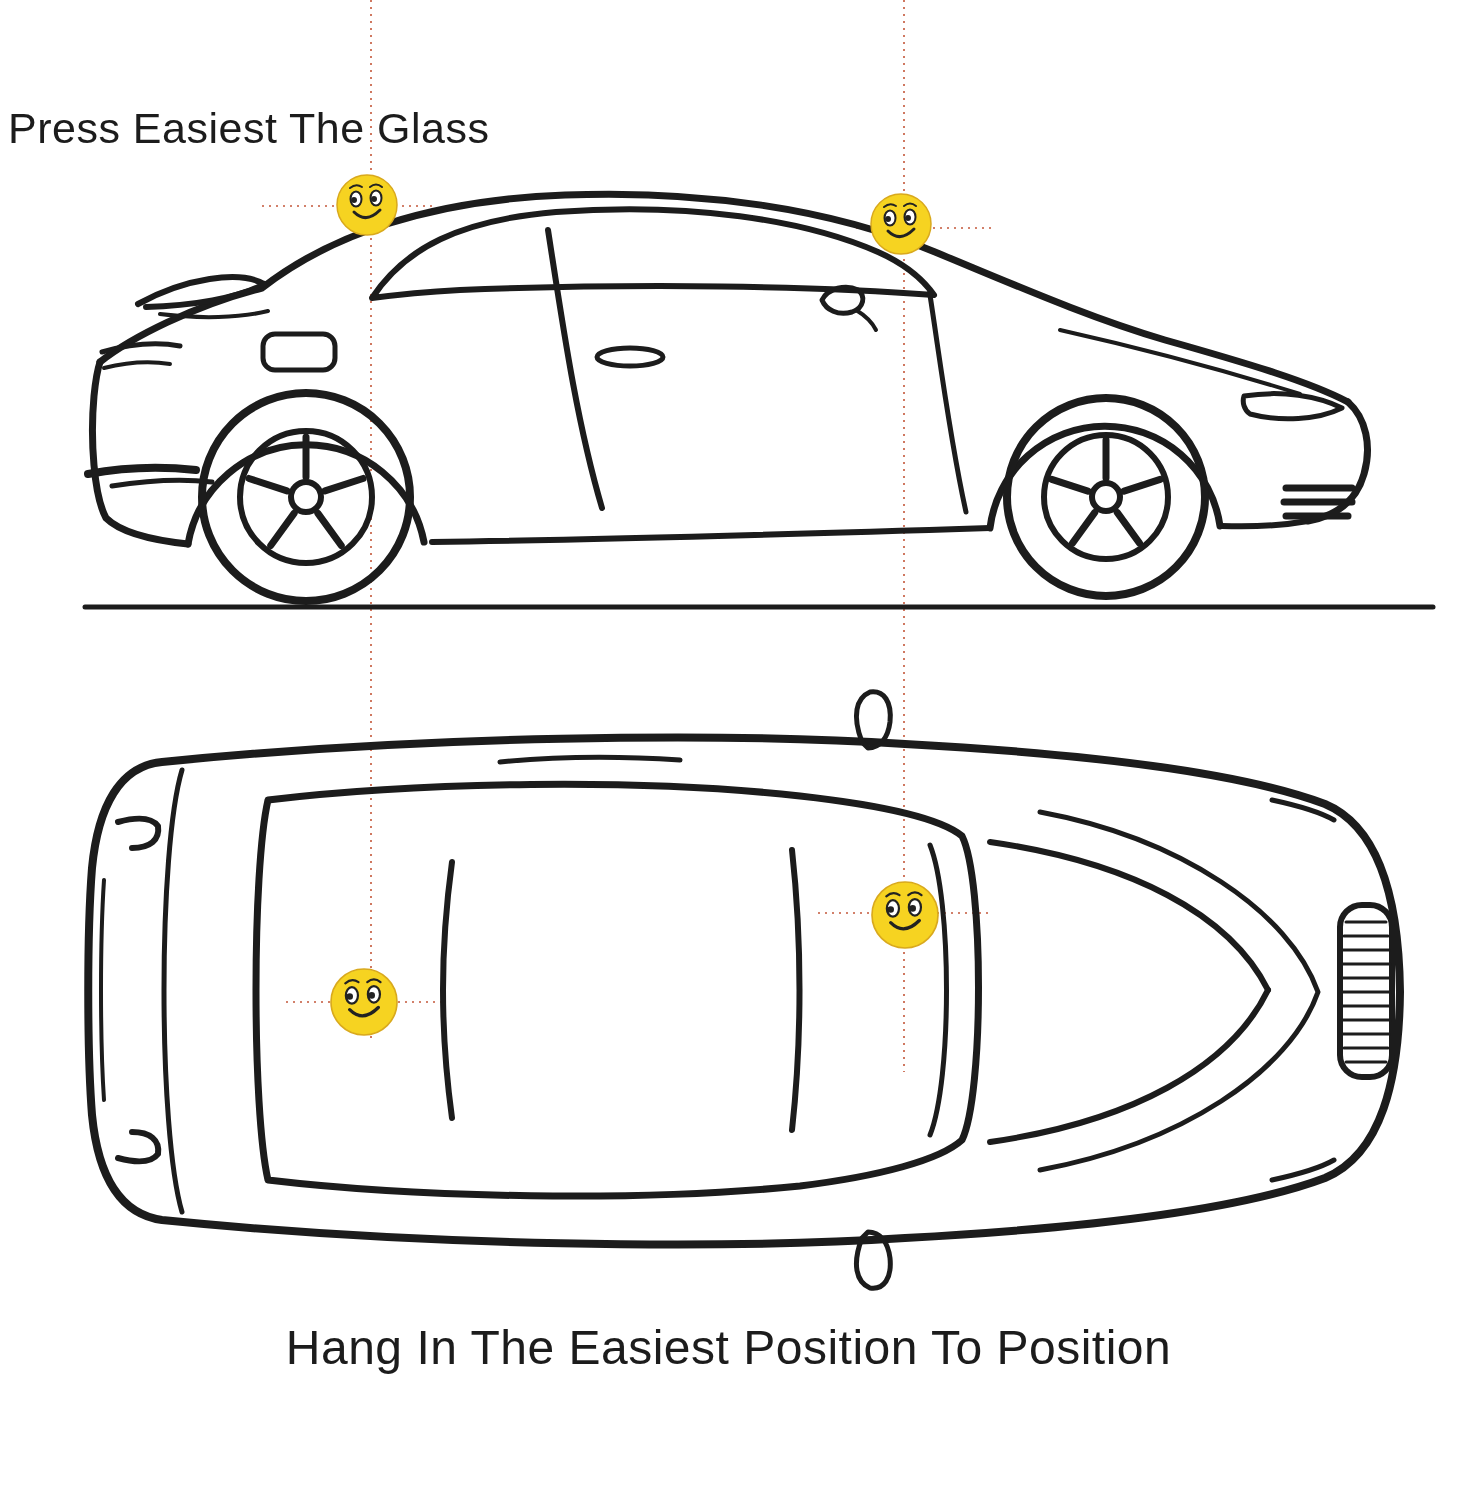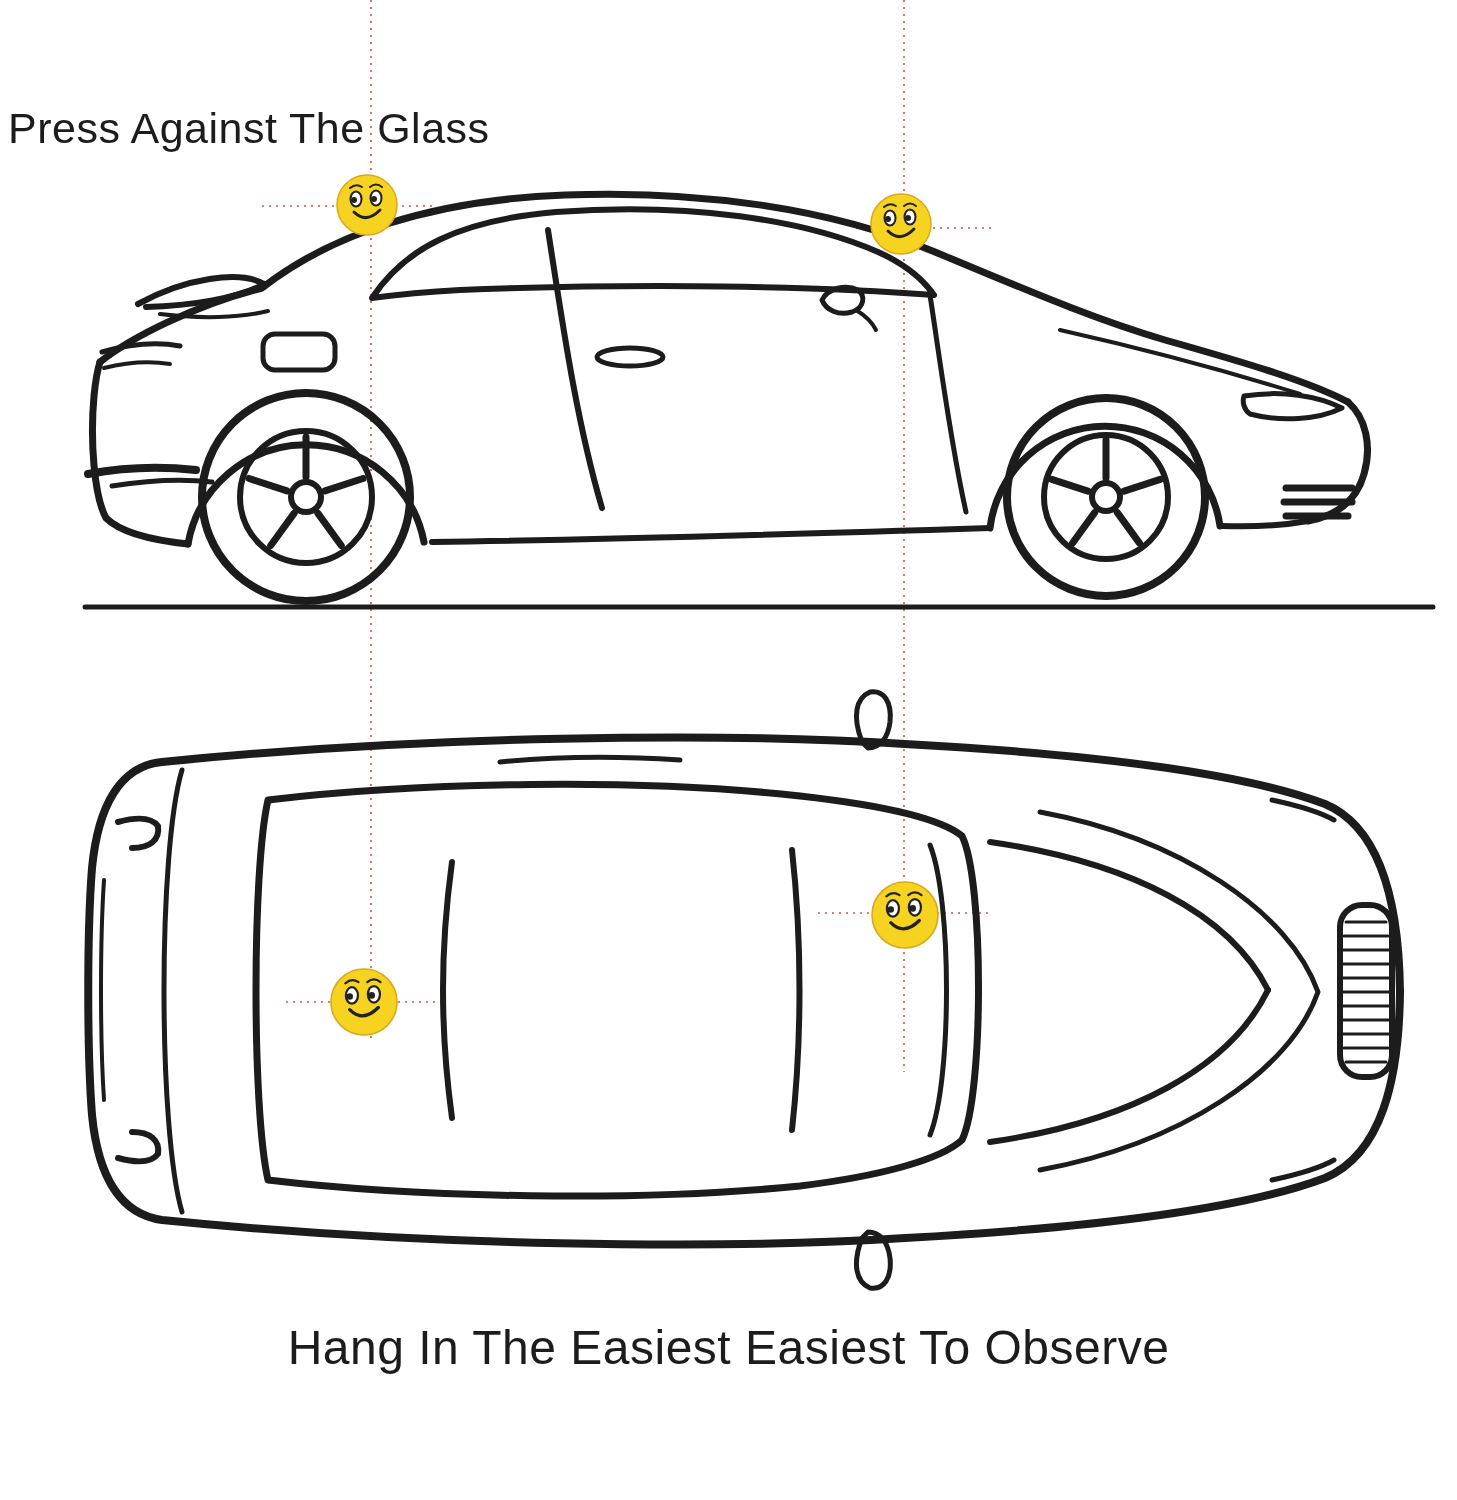--- a/index.html
+++ b/index.html
@@ -217,16 +217,16 @@
       <use href="#smiley" transform="translate(901,224)"></use>
     </g>
     <g>
       <use href="#smiley" transform="translate(905,915) scale(1.1)"></use>
     </g>
     <g>
       <use href="#smiley" transform="translate(364,1002) scale(1.1)"></use>
     </g>
   </svg>
 
-  <div class="label label-top">Press Against The Glass</div>
-  <div class="label label-bottom">Hang In The Easiest Easiest To Observe</div>
+  <div class="label label-top">Press Easiest The Glass</div>
+  <div class="label label-bottom">Hang In The Easiest Position To Position</div>
 
 </div>
 
 </body></html>

